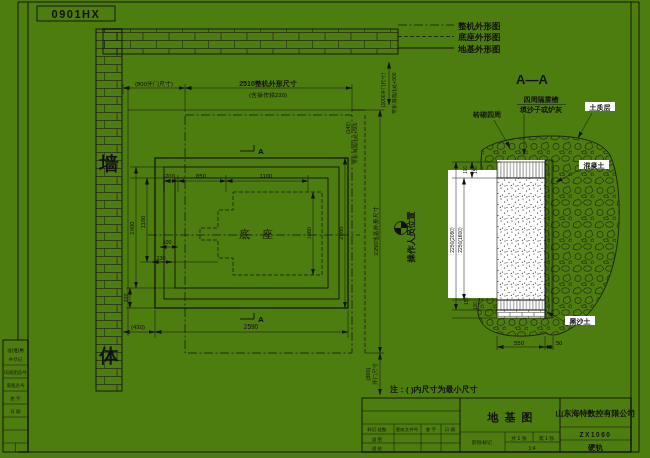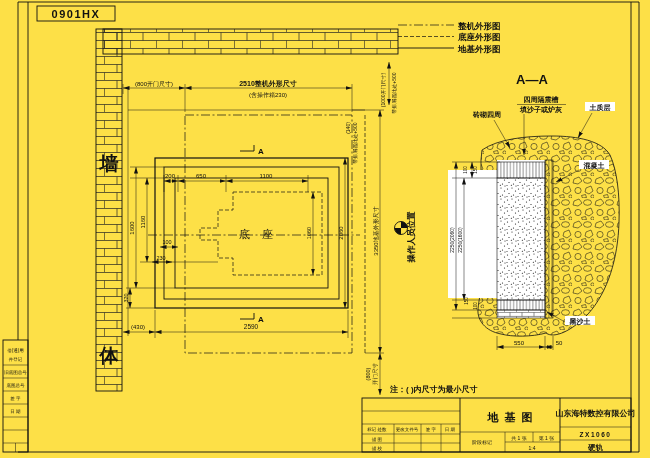--- a/index.html
+++ b/index.html
@@ -1,16 +1,16 @@
 <!DOCTYPE html>
 <html><head>
 <meta charset="utf-8">
 <style>
   html,body{margin:0;padding:0;background:#ffffff;}
-  .stage{position:relative;width:650px;height:458px;background:#fde047;overflow:hidden;}
+  .stage{position:relative;width:650px;height:458px;background:#4d7c0f;overflow:hidden;}
   svg text{font-family:"Liberation Sans",sans-serif;fill:#111;text-anchor:middle;}
   svg .ts{text-anchor:start;}
   .kai{font-family:"Liberation Serif",serif;font-weight:bold;}
   .b{font-weight:bold;}
   .t45{font-size:4.5px}.t5{font-size:5px}.t55{font-size:5.5px}.t6{font-size:6px}
   .t65{font-size:6.5px}.t7{font-size:7px}.t75{font-size:7.5px}.t8{font-size:8px}
   .t85{font-size:8.5px}.t11{font-size:11px}.t13{font-size:13px}
   .t19{font-size:19px}
   .ln{stroke:#111;fill:none;stroke-width:0.9;}
   .lnB{stroke:#111;fill:none;stroke-width:1.2;}

